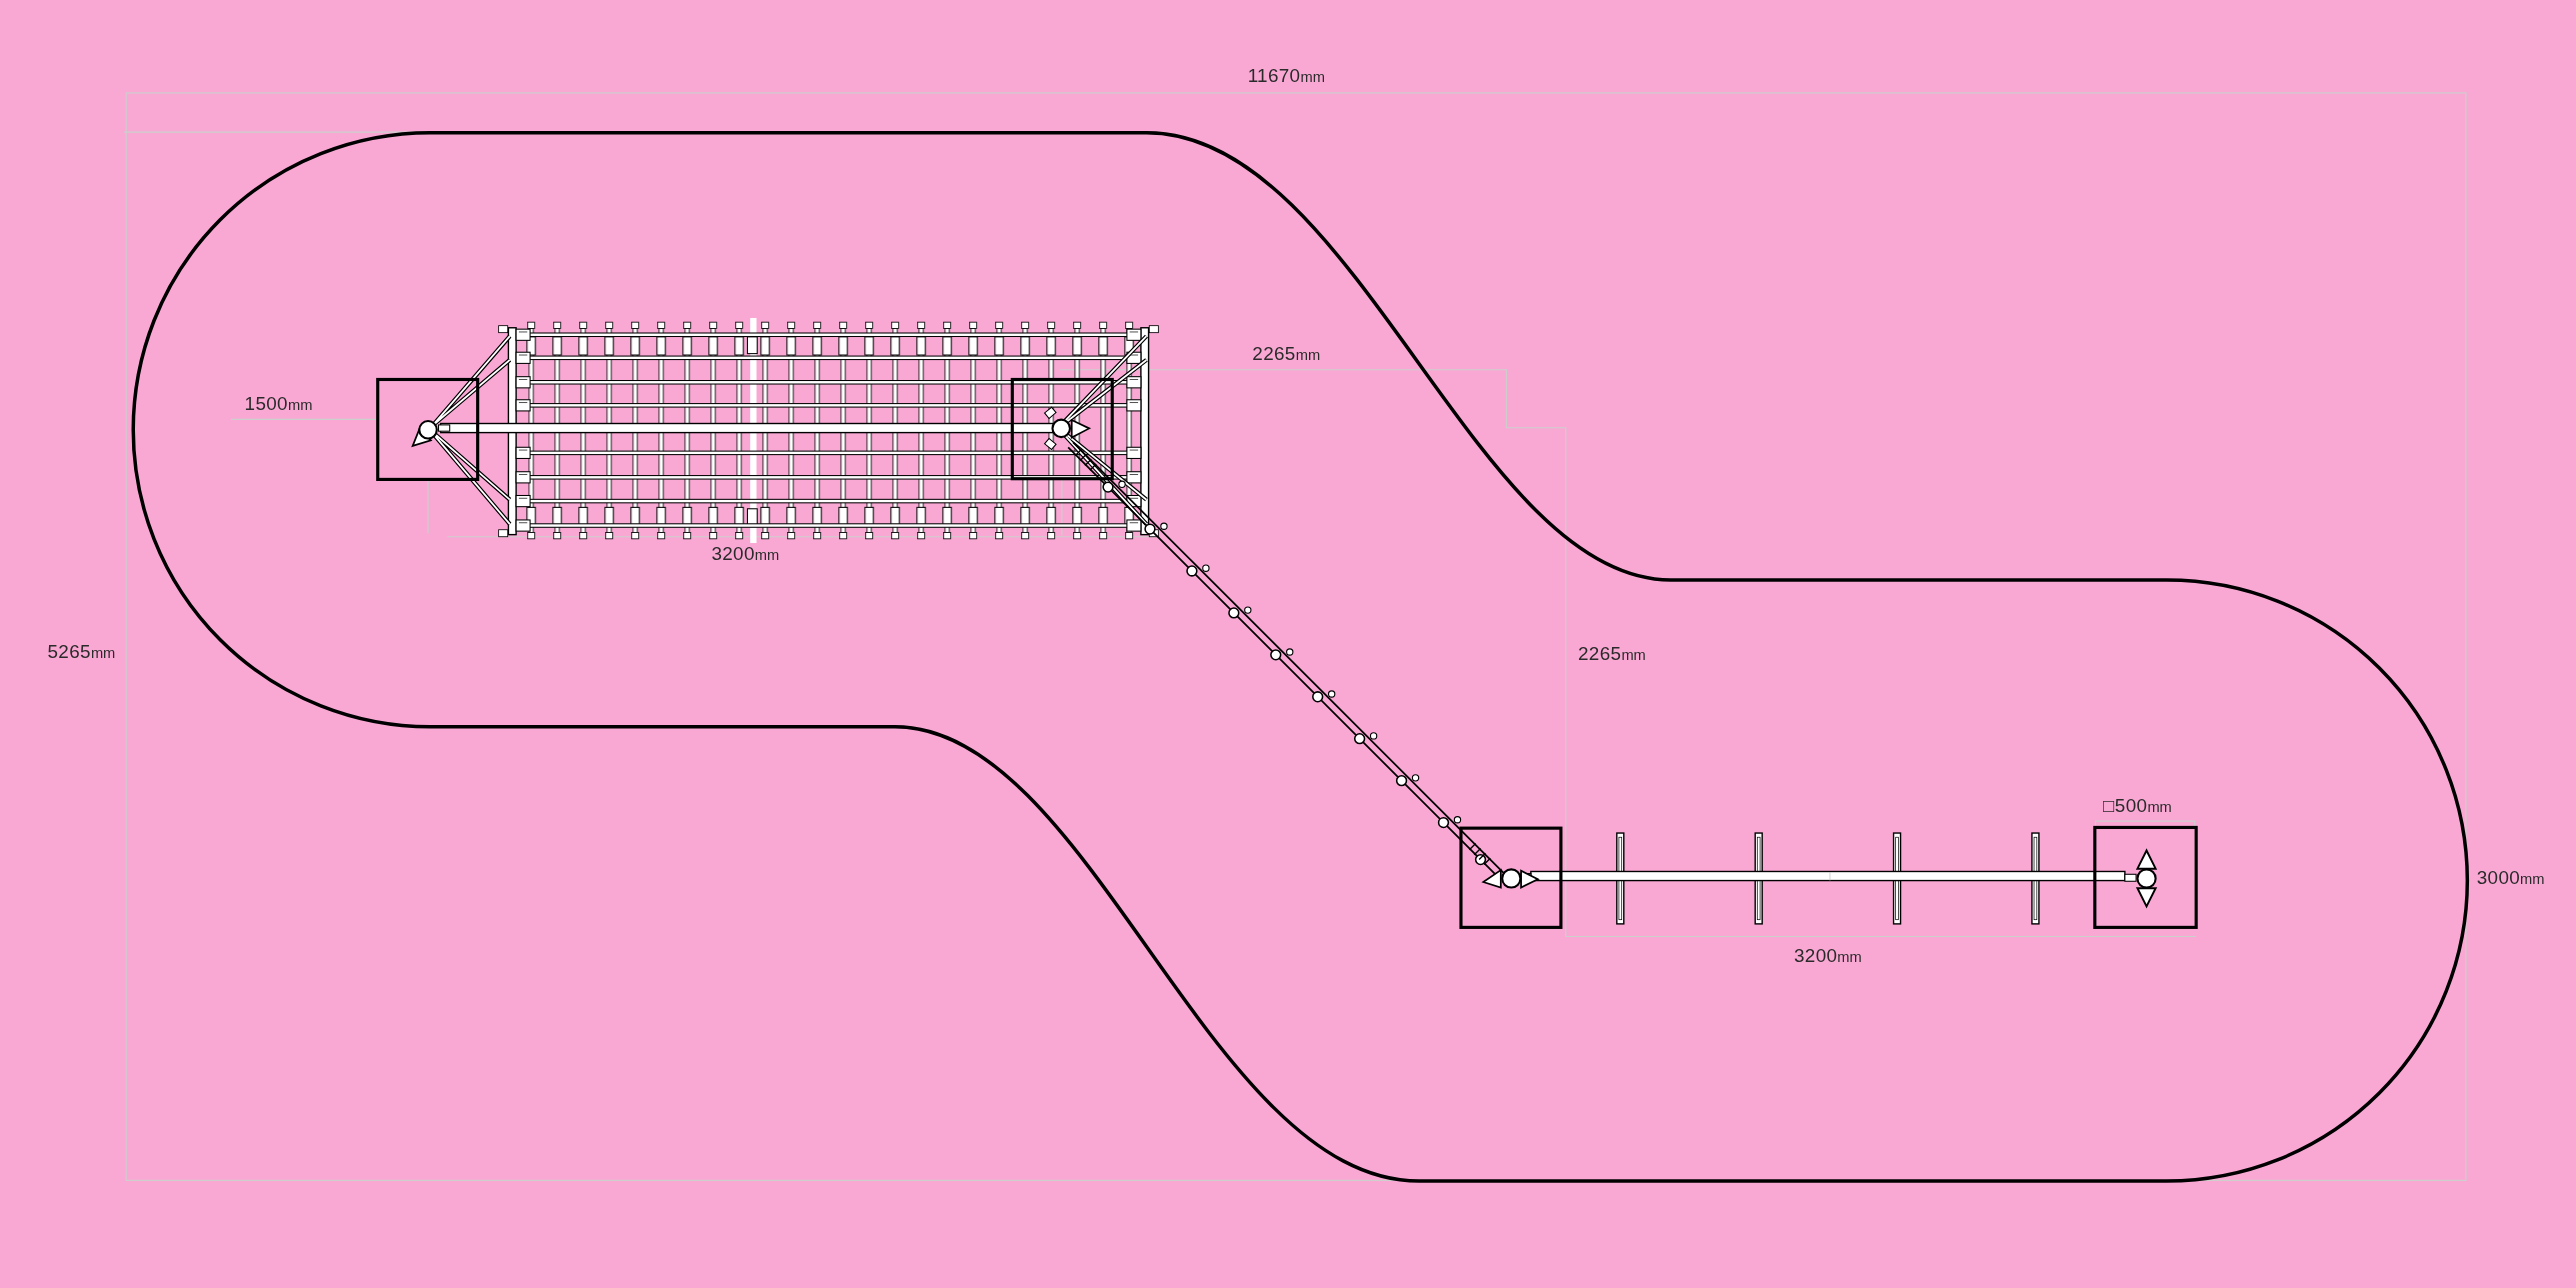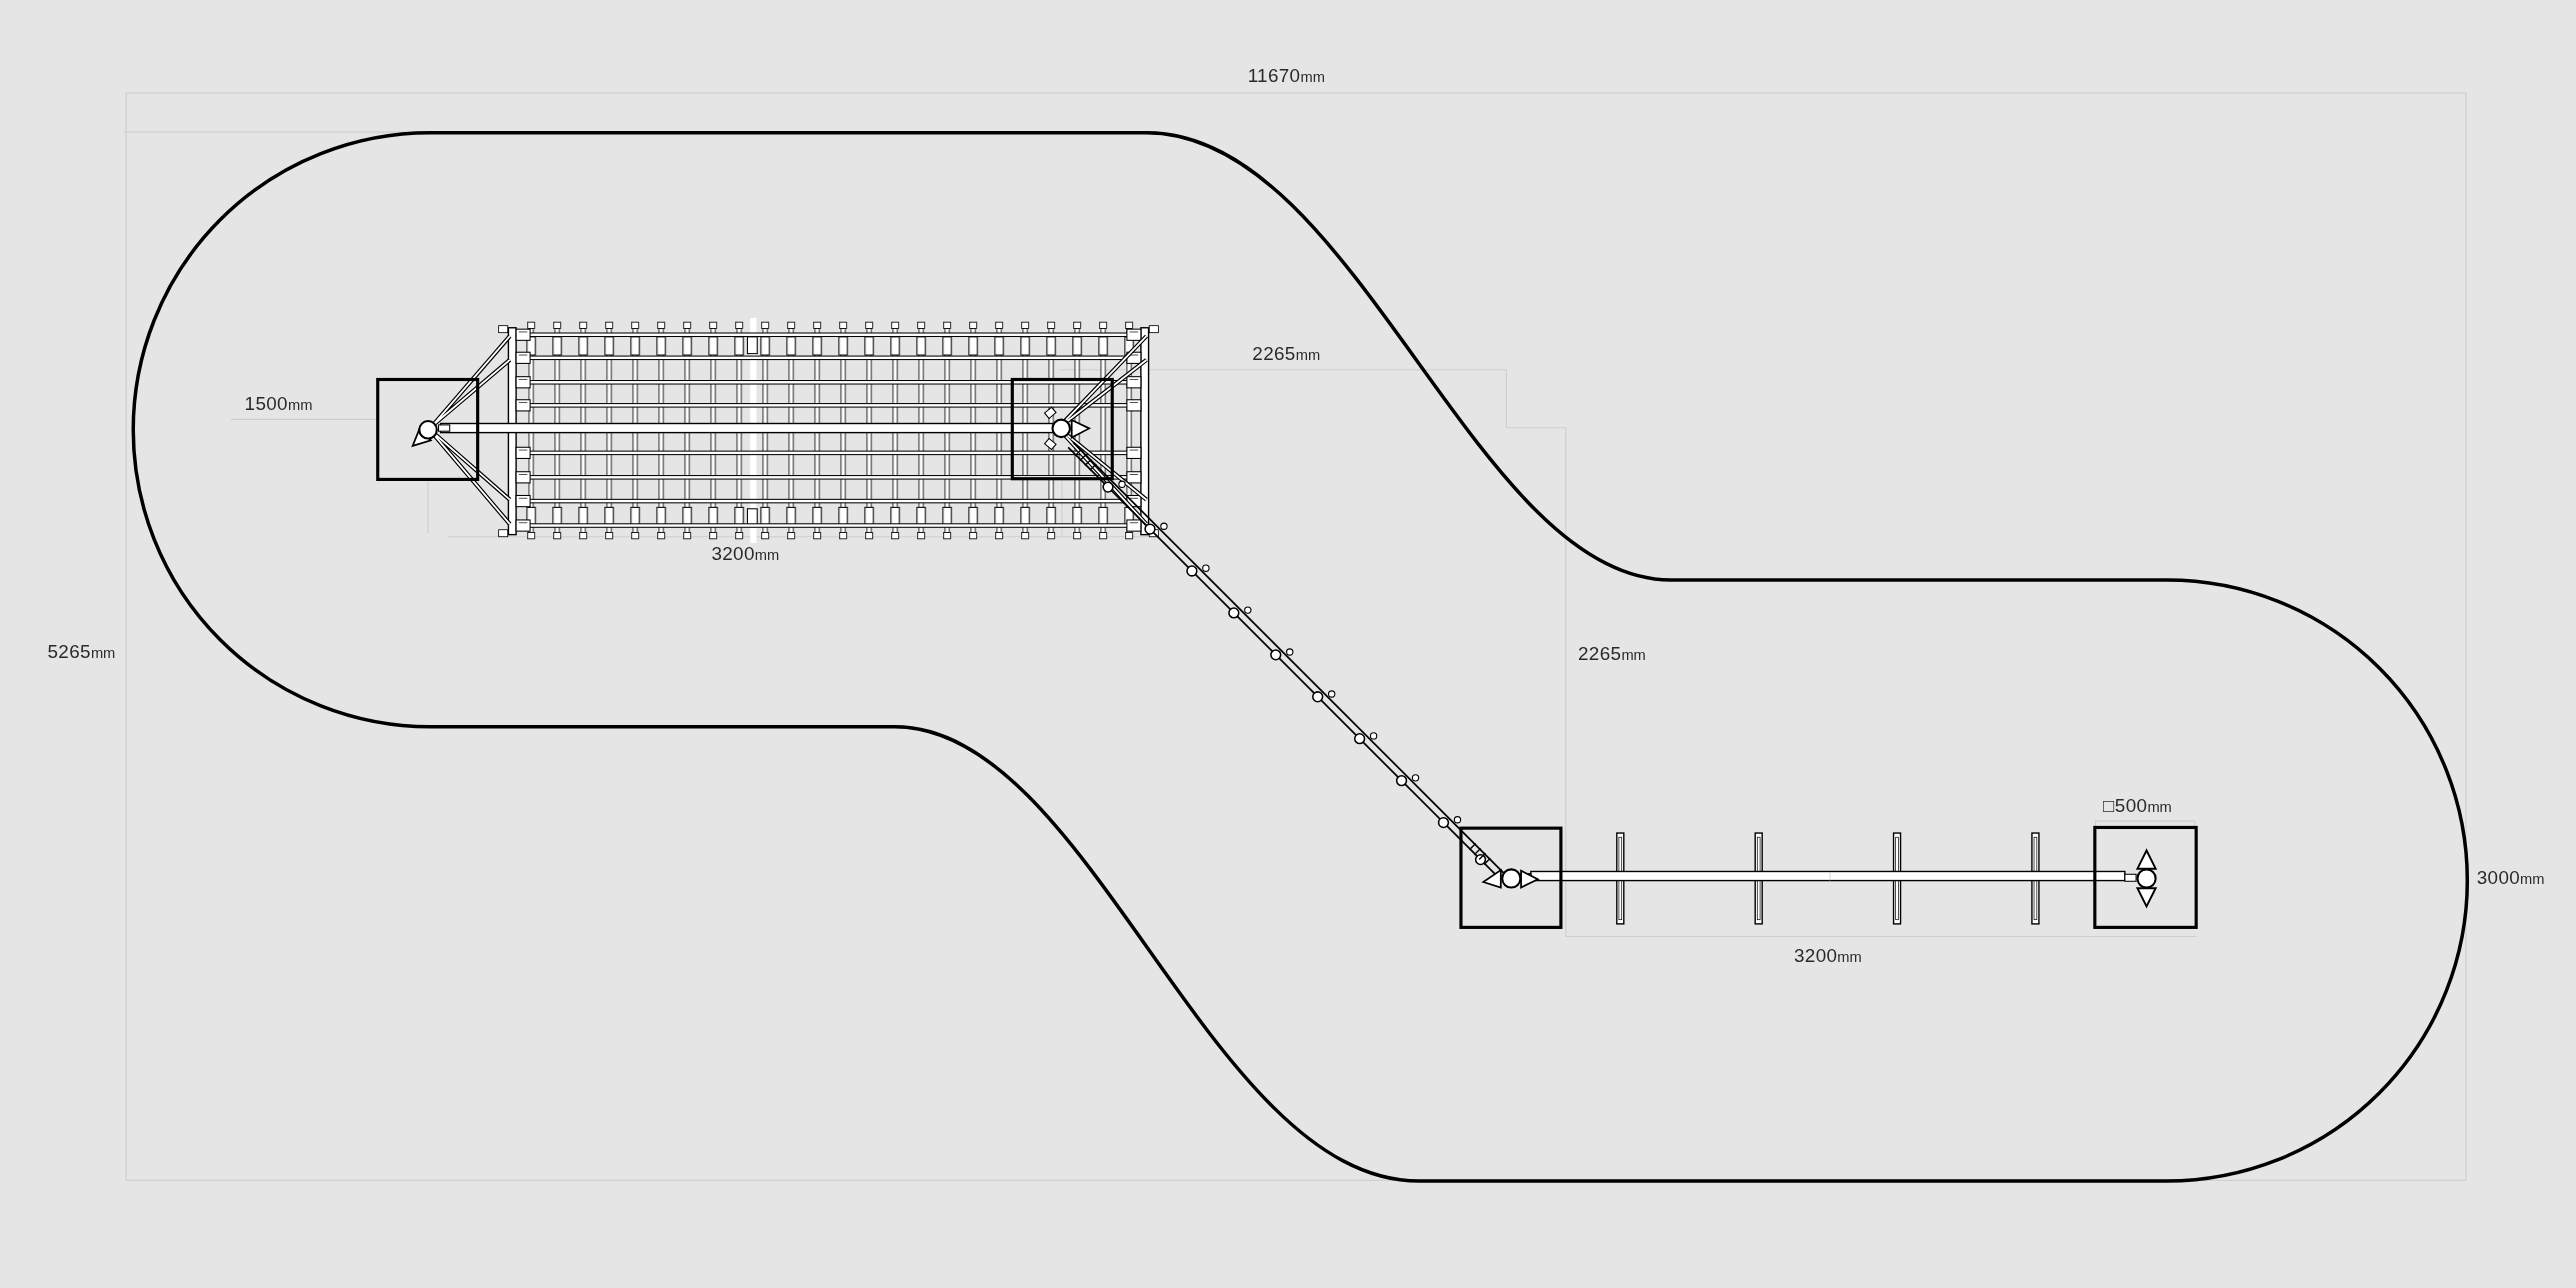--- a/index.html
+++ b/index.html
@@ -1,16 +1,16 @@
 <!DOCTYPE html>
 <html style="font-size:11.2px"><head>
 <meta charset="utf-8">
 <style>
   html,body{margin:0;padding:0;background:#ffffff;}
-  .canvas{position:relative;width:2576px;height:1288px;background:#e5e5e5;overflow:hidden;
+  .canvas{position:relative;width:2576px;height:1288px;background:#f9a8d4;overflow:hidden;
           font-family:"Liberation Sans","DejaVu Sans",sans-serif;}
   svg{display:block}
   .dim{fill:#2a2a2a;font-family:"Liberation Sans","DejaVu Sans",sans-serif;}
   .dim .num{font-size:27px;letter-spacing:.5px;}
   .dim .unit{font-size:21px;}
   .bold-line{stroke:#000;fill:none;}
   .guide{stroke:#cbd0cc;stroke-width:1.6;fill:none;}
   .part{stroke:#000;fill:#fff;}
 </style>
 </head>

